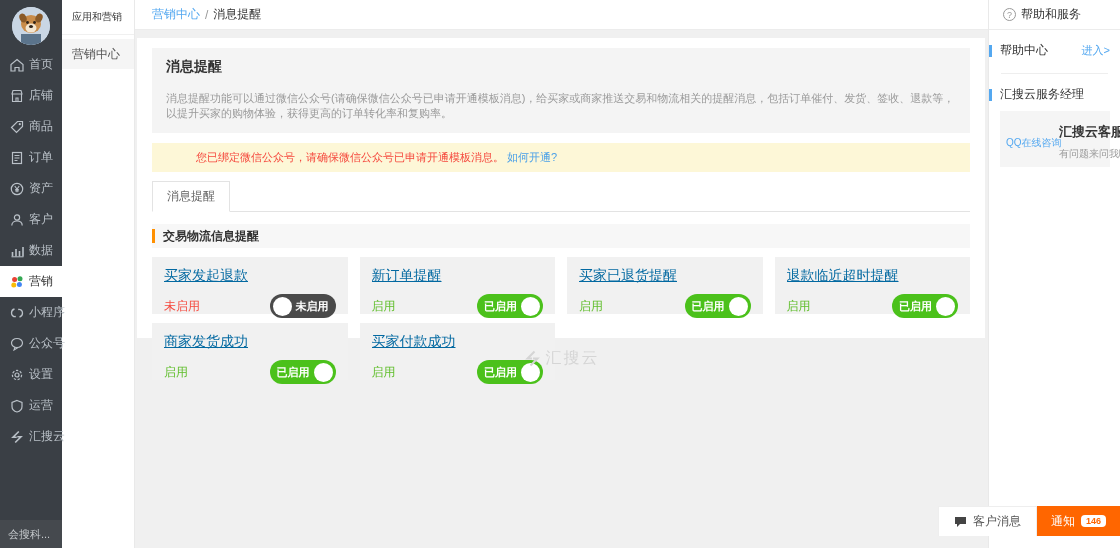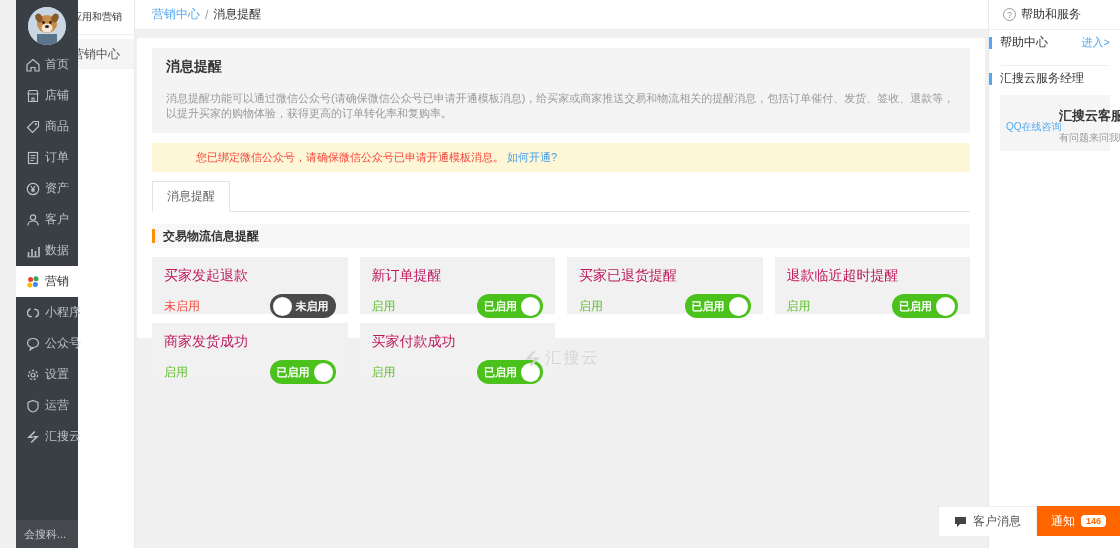--- a/index.html
+++ b/index.html
@@ -1,20 +1,20 @@
 <!DOCTYPE html>
 <html><head>
 <meta charset="utf-8">
 <style>
   * { margin:0; padding:0; box-sizing:border-box; }
   html,body { width:1120px; height:548px; overflow:hidden; font-family:"Liberation Sans","DejaVu Sans",sans-serif; background:#f0f0f0; }
   .app { position:relative; width:1120px; height:548px; }
 
   
-  .sidebar { position:absolute; left:16px; top:0; width:62px; height:100%; background:#3a3f45; z-index:5; }
+  .sidebar { position:absolute; left:0; top:0; width:62px; height:100%; background:#3a3f45; z-index:5; }
   .avatar-wrap { display:flex; justify-content:center; padding:7px 0 4px; }
   .avatar { width:38px; height:38px; border-radius:50%; overflow:hidden; background:#c9d6e4; }
   .side-item { display:flex; align-items:center; gap:5px; padding:0 0 0 9px; height:31px; color:#bac1c8; font-size:12px; cursor:pointer; white-space:nowrap; }
   .side-item .icon { width:15px; height:15px; display:flex; align-items:center; justify-content:center; flex:none; }
   .side-item svg { width:14px; height:14px; }
   .side-item.active { background:#ffffff; color:#333; }
   .side-footer { position:absolute; bottom:0; left:0; width:62px; height:28px; background:#45494e; color:#c6cacd; font-size:11px; display:flex; align-items:center; padding-left:8px; }
 
   
   .subbar { position:absolute; left:62px; top:0; width:73px; height:100%; background:#fff; border-right:1px solid #e9e9e9; z-index:4; }
@@ -35,39 +35,39 @@
   .banner { margin-top:10px; background:#fdf7d7; padding:7px 12px; font-size:11px; }
   .banner-text { color:#f5483d;margin-left:32px; }
   .banner-link { color:#4aa0e8; cursor:pointer; }
   .tabs { margin-top:9px; display:flex; border-bottom:1px solid #e3e3e3; }
   .tab { padding:6px 14px; font-size:12px; color:#666; background:#fff; border:1px solid #e3e3e3; border-bottom:1px solid #fff; margin-bottom:-1px; cursor:pointer; }
   .section-head { margin-top:12px; background:#f7f7f7; display:flex; align-items:center; height:24px; }
   .section-bar { width:3px; height:14px; background:#ff9000; margin-right:8px; }
   .section-title { font-size:12px; font-weight:bold; color:#333; }
   .cards { margin-top:9px; display:grid; grid-template-columns:repeat(4,1fr); gap:9px 12px; }
   .card { background:#f1f1f1; padding:10px 12px 9px; height:57px; }
-  .card-title { font-size:14px; color:#be185d; cursor:pointer; white-space:nowrap; overflow:hidden; }
+  .card-title { font-size:14px; color:#0369a1; cursor:pointer; white-space:nowrap; overflow:hidden;text-decoration:underline; }
   .card-row { margin-top:9px; display:flex; align-items:center; justify-content:space-between; }
   .status { font-size:12px; }
   .status.on { color:#5fbe2a; }
   .status.off { color:#f5483d; }
   .toggle { width:66px; height:24px; border-radius:12px; display:flex; align-items:center; padding:2px 3px; cursor:pointer; }
   .toggle.on { background:#4bc11b; justify-content:flex-end; }
   .toggle.off { background:#4a4a4a; justify-content:flex-start; }
   .knob { width:19px; height:19px; border-radius:50%; background:#fff; flex:none; }
   .tlabel { color:#fff; font-size:11px; font-weight:bold; padding:0 4px; }
 
   .watermark { position:absolute; left:0; right:0; top:348px; display:flex; align-items:center; justify-content:center; gap:5px; color:#d5d5d5; font-size:16px; letter-spacing:2px; }
   .watermark svg { width:17px; height:17px; }
 
   
   .help { position:absolute; right:0; top:0; width:132px; height:100%; background:#fff; border-left:1px solid #e9e9e9; }
   .help-head { height:30px; border-bottom:1px solid #ececec; display:flex; align-items:center; gap:5px; padding-left:14px; font-size:12px; color:#333; }
   .qmark { width:13px; height:13px; border:1px solid #999; border-radius:50%; color:#999; font-size:9px; display:flex; align-items:center; justify-content:center; }
-  .help-row { margin-top:4px; display:flex; align-items:center; }
+  .help-row { margin-top:12px; display:flex; align-items:center; }
   .blue-bar { width:3px; height:12px; background:#54a8f0; margin-right:8px; }
   .help-row-title { font-size:12px; color:#333; flex:1; }
   .enter-link { font-size:11px; color:#54a8f0; margin-right:10px; cursor:pointer; }
   .help-divider { margin:14px 12px 0; border-top:1px solid #eee; }
   .qq-card { margin:8px 10px 0 11px; background:#f5f5f5; padding:8px 6px 6px; display:flex; gap:7px; }
   .qq-left { display:flex; align-items:center; width:46px; flex:none; }
   .qq-icon { width:30px; height:30px; }
   .qq-link { margin-top:6px; font-size:10px; color:#54a8f0; cursor:pointer; white-space:nowrap; }
   .qq-name { font-size:13px; font-weight:bold; color:#333; margin-top:4px; }
   .qq-desc { font-size:10px; color:#9a9a9a; margin-top:6px; white-space:nowrap; }

